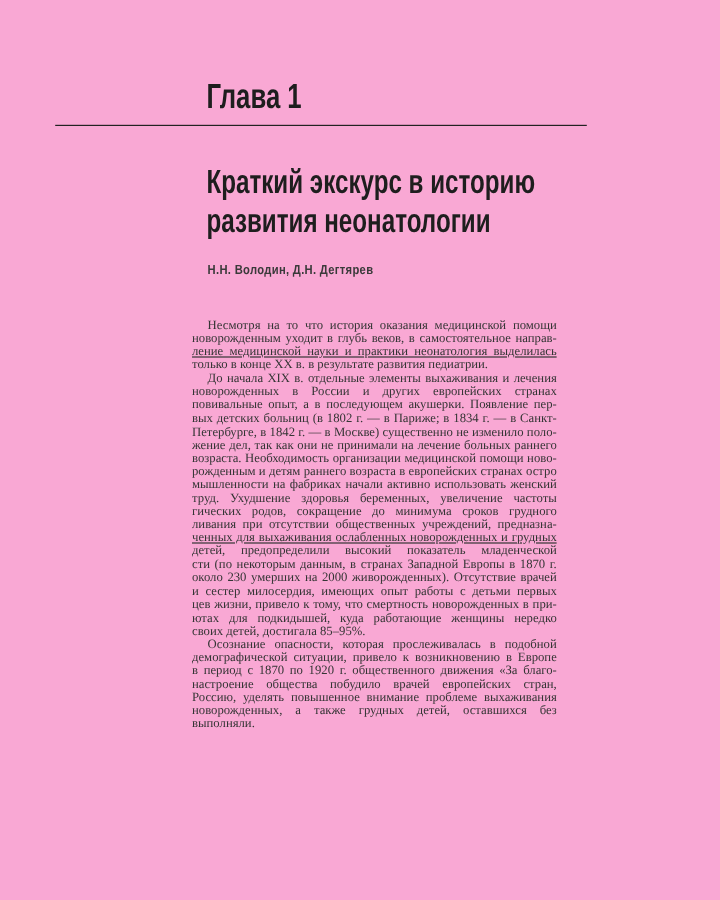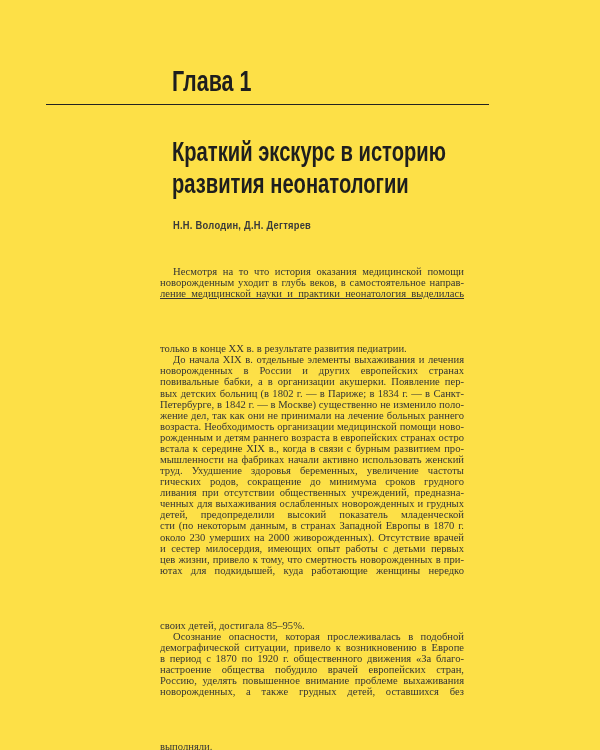--- a/index.html
+++ b/index.html
@@ -11,21 +11,21 @@
     width: 600px;
     height: 750px;
     position: relative;
     overflow: hidden;
   }
   .page {
     position: absolute;
     left: 0; top: 0;
     width: 600px;
     height: 750px;
-    background: #fde047;
+    background: #f9a8d4;
   }
   .chapter-label {
     position: absolute;
     left: 172px;
     top: 64px;
     font-family: "Liberation Sans", sans-serif;
     font-weight: bold;
     font-size: 29px;
     line-height: 34px;
     color: #1e1e1e;
@@ -88,21 +88,20 @@
     white-space: nowrap;
     text-align: justify;
     text-align-last: justify;
     overflow: visible;
   }
   .body-text .line.indent {
     padding-left: 13px;
   }
   .body-text .line.last {
     text-align-last: left;
-    margin-top: 44px;
   }
 </style>
 </head>
 <body>
 
 <div class="page">
 
   <div class="chapter-label">Глава 1</div>
 
   <div class="chapter-rule"></div>
@@ -116,32 +115,31 @@
 
   <div class="body-text">
 
     <span class="line indent" style="white-space: normal; width: 291px; overflow: hidden;">Несмотря на то что история оказания медицинской помощи</span>
     <span class="line" style="white-space: normal; width: 304px; overflow: hidden;">новорожденным уходит в глубь веков, в самостоятельное направ-</span>
     <span class="line" style="white-space: normal; width: 304px; overflow: hidden; text-decoration: underline;">ление медицинской науки и практики неонатология выделилась</span>
     <span class="line last" style="white-space: normal; width: 304px; overflow: hidden;">только в конце XX в. в результате развития педиатрии.</span>
 
     <span class="line indent" style="white-space: normal; width: 291px; overflow: hidden;">До начала XIX в. отдельные элементы выхаживания и лечения</span>
     <span class="line" style="white-space: normal; width: 304px; overflow: hidden;">новорожденных в России и других европейских странах выполняли</span>
-    <span class="line" style="white-space: normal; width: 304px; overflow: hidden;">повивальные бабки, а в организации акушерки. Появление пер-</span>
+    <span class="line" style="white-space: normal; width: 304px; overflow: hidden;">повивальные опыт, а в последующем акушерки. Появление пер-</span>
     <span class="line" style="white-space: normal; width: 304px; overflow: hidden;">вых детских больниц (в 1802 г. — в Париже; в 1834 г. — в Санкт-</span>
     <span class="line" style="white-space: normal; width: 304px; overflow: hidden;">Петербурге, в 1842 г. — в Москве) существенно не изменило поло-</span>
     <span class="line" style="white-space: normal; width: 304px; overflow: hidden;">жение дел, так как они не принимали на лечение больных раннего</span>
     <span class="line" style="white-space: normal; width: 304px; overflow: hidden;">возраста. Необходимость организации медицинской помощи ново-</span>
     <span class="line" style="white-space: normal; width: 304px; overflow: hidden;">рожденным и детям раннего возраста в европейских странах остро</span>
-    <span class="line" style="white-space: normal; width: 304px; overflow: hidden;">встала к середине XIX в., когда в связи с бурным развитием про-</span>
     <span class="line" style="white-space: normal; width: 304px; overflow: hidden;">мышленности на фабриках начали активно использовать женский</span>
     <span class="line" style="white-space: normal; width: 304px; overflow: hidden;">труд. Ухудшение здоровья беременных, увеличение частоты патоло-</span>
     <span class="line" style="white-space: normal; width: 304px; overflow: hidden;">гических родов, сокращение до минимума сроков грудного вскарм-</span>
     <span class="line" style="white-space: normal; width: 304px; overflow: hidden;">ливания при отсутствии общественных учреждений, предназна-</span>
-    <span class="line" style="white-space: normal; width: 304px; overflow: hidden;">ченных для выхаживания ослабленных новорожденных и грудных</span>
+    <span class="line" style="white-space: normal; width: 304px; overflow: hidden; text-decoration: underline;">ченных для выхаживания ослабленных новорожденных и грудных</span>
     <span class="line" style="white-space: normal; width: 304px; overflow: hidden;">детей, предопределили высокий показатель младенческой смертно-</span>
     <span class="line" style="white-space: normal; width: 304px; overflow: hidden;">сти (по некоторым данным, в странах Западной Европы в 1870 г. —</span>
     <span class="line" style="white-space: normal; width: 304px; overflow: hidden;">около 230 умерших на 2000 живорожденных). Отсутствие врачей</span>
     <span class="line" style="white-space: normal; width: 304px; overflow: hidden;">и сестер милосердия, имеющих опыт работы с детьми первых меся-</span>
     <span class="line" style="white-space: normal; width: 304px; overflow: hidden;">цев жизни, привело к тому, что смертность новорожденных в при-</span>
     <span class="line" style="white-space: normal; width: 304px; overflow: hidden;">ютах для подкидышей, куда работающие женщины нередко сдавали</span>
     <span class="line last" style="white-space: normal; width: 304px; overflow: hidden;">своих детей, достигала 85–95%.</span>
 
     <span class="line indent" style="white-space: normal; width: 291px; overflow: hidden;">Осознание опасности, которая прослеживалась в подобной</span>
     <span class="line" style="white-space: normal; width: 304px; overflow: hidden;">демографической ситуации, привело к возникновению в Европе</span>

